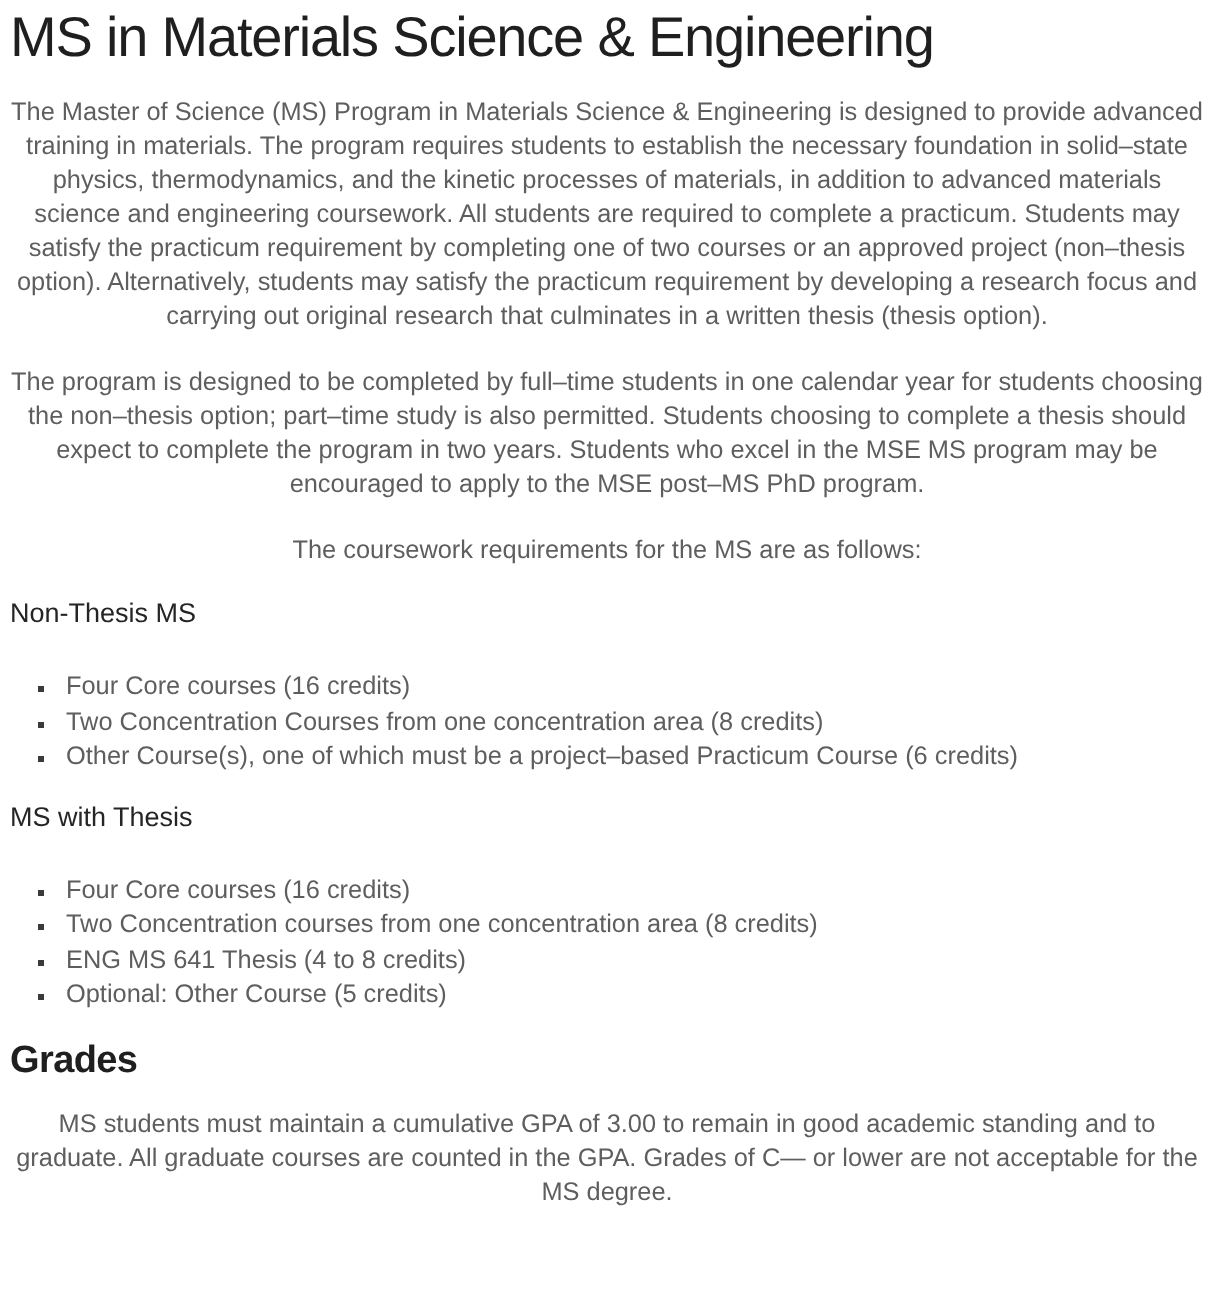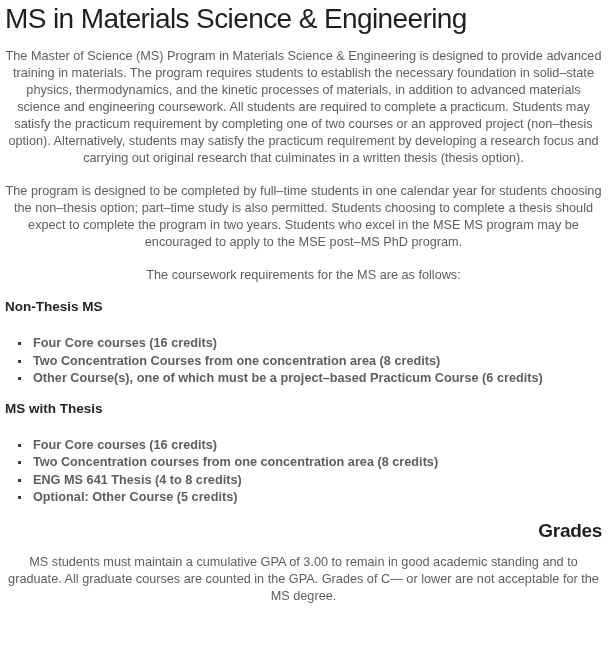--- a/index.html
+++ b/index.html
@@ -29,47 +29,45 @@
     margin: 0 0 16px 0;
     font-size: 12.7px;
     line-height: 17px;
     color: #5e5e5e;
     text-align: center;
   }
   h2.sub-heading {
     margin: 0 0 21px 0;
     font-size: 13.5px;
     line-height: 14px;
-    font-weight: 700;
+    font-weight: 400;
     color: #252525;
   }
   ul.req-list {
     margin: 0 0 14px 0;
     padding: 0 0 0 26px;
     list-style-type: square;
-    font-weight: bold;
   }
   ul.req-list li {
     font-size: 12.7px;
     line-height: 17.5px;
     color: #5e5e5e;
     padding-left: 2px;
   }
   ul.req-list li::marker {
     color: #3a3a3a;
     font-size: 10px;
   }
   h2.grades-heading {
     margin: 10px 0 13px 0;
     font-size: 19px;
     line-height: 20px;
     font-weight: 700;
     letter-spacing: -0.3px;
     color: #1f1f1f;
-    text-align: right;
   }
 </style>
 </head>
 <body>
 
 <div class="page">
 
   <h1 class="page-title">MS in Materials Science &amp; Engineering</h1>
 
   <p class="body-text">The Master of Science (MS) Program in Materials Science &amp; Engineering is designed to provide advanced training in materials. The program requires students to establish the necessary foundation in solid–state physics, thermodynamics, and the kinetic processes of materials, in addition to advanced materials science and engineering coursework. All students are required to complete a practicum. Students may satisfy the practicum requirement by completing one of two courses or an approved project (non–thesis option). Alternatively, students may satisfy the practicum requirement by developing a research focus and carrying out original research that culminates in a written thesis (thesis option).</p>

